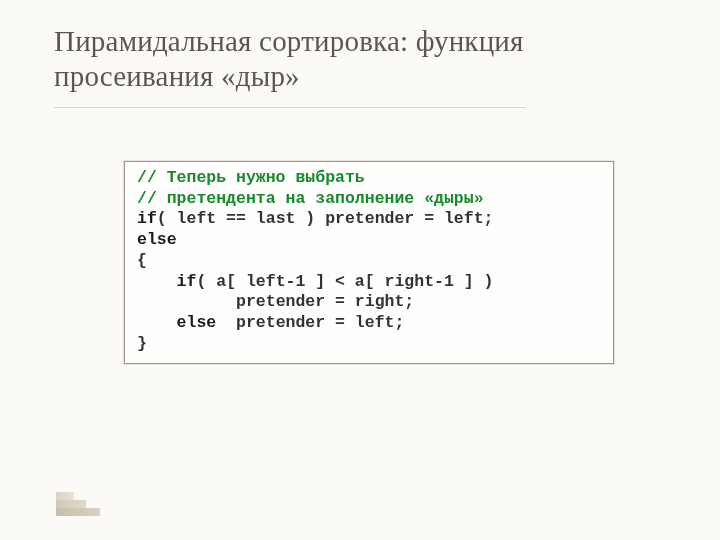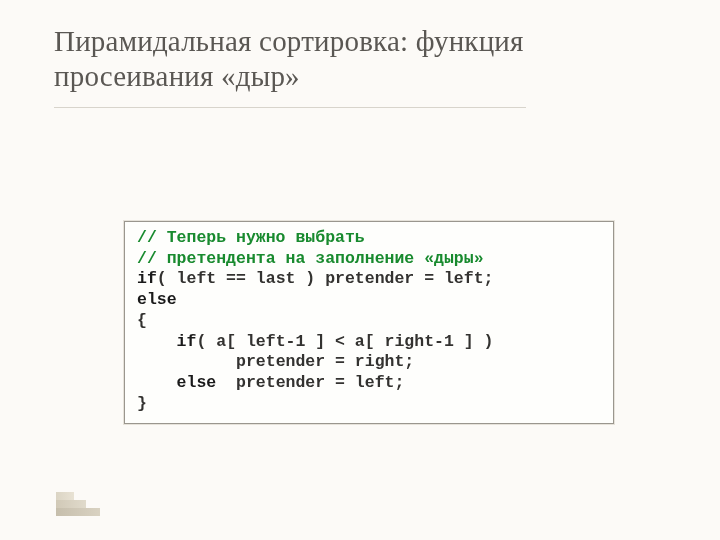--- a/index.html
+++ b/index.html
@@ -20,21 +20,21 @@
   }
   .title {
     font-size: 29px;
     line-height: 1.22;
     color: #5a5753;
     letter-spacing: 0.2px;
     padding-bottom: 12px;
     border-bottom: 1px solid #d8d4cc;
   }
   .code-box {
-    margin-top: 113px;
+    margin-top: 53px;
     margin-left: 70px;
     width: 490px;
     border: 1px solid #9a968e;
     outline: 1px solid #e6e2da;
     outline-offset: 0;
     background: #fefefc;
     padding: 6px 12px 8px 12px;
     box-sizing: border-box;
   }
   pre.code {

